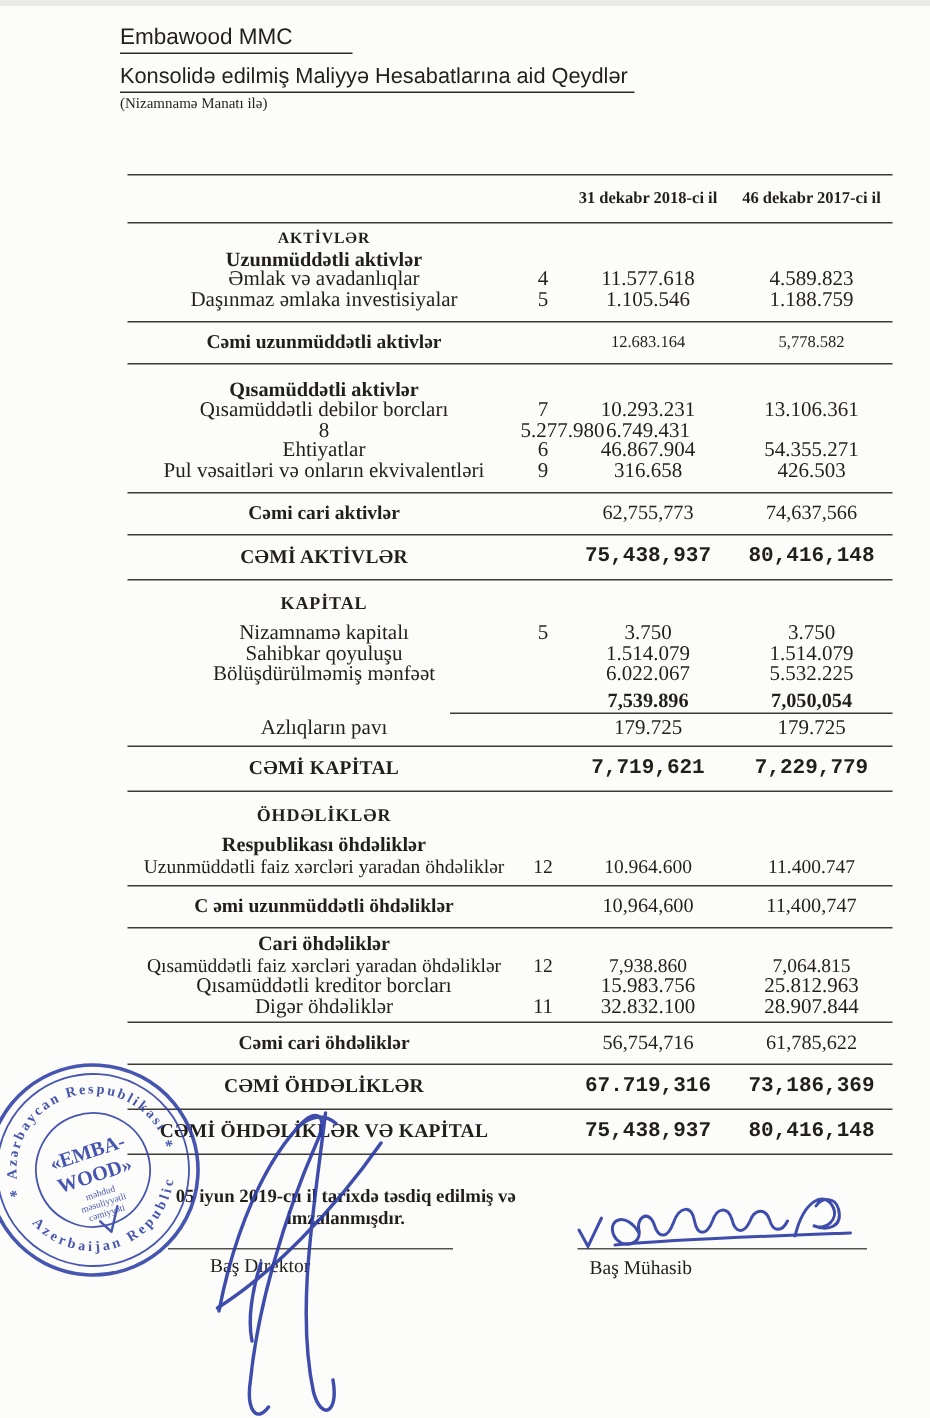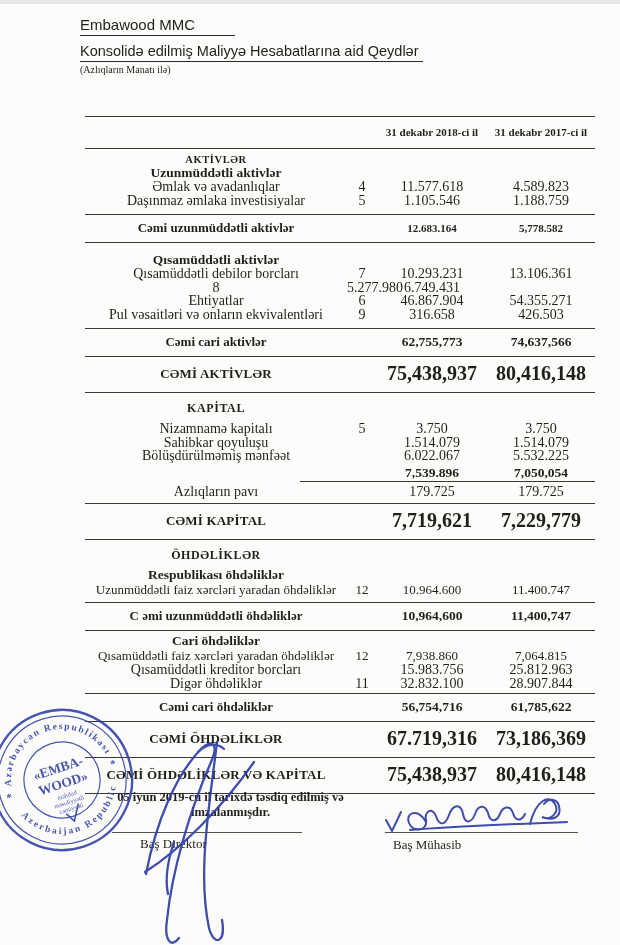--- a/index.html
+++ b/index.html
@@ -27,25 +27,25 @@
   .row{display:grid;grid-template-columns:262px 30px 110px 108px;align-items:center;}
   .c{text-align:center;}
   .r-dates{padding:9px 0 10px;}
   .r-dates .c{font-weight:bold;font-size:11px;white-space:nowrap;}
   .r-section .c-label{font-weight:bold;font-size:10.5px;letter-spacing:.6px;padding-top:5px;}
   .r-subhead .c-label{font-weight:bold;font-size:13.5px;line-height:15px;}
   .r-item{font-size:14px;line-height:13.5px;}
   .r-item2{font-size:13px;line-height:13px;padding:1px 0;}
   .r-total{padding:5px 0 6px;}
   .r-total .c-label{font-weight:bold;font-size:13px;line-height:16px;}
-  .r-total .c-v{font-weight:bold;font-size:13.5px;}
+  .r-total .c-v{font-weight:normal;font-size:13.5px;}
   .r-total.small-nums .c-v{font-size:11px;}
   .r-grand{padding:5px 0 7px;}
   .r-grand .c-label{font-weight:bold;font-size:13px;letter-spacing:.2px;line-height:17px;}
-  .r-grand .c-v{font-weight:bold;font-size:20px;}
+  .r-grand .c-v{font-weight:bold;font-size:14px;font-family:Liberation Mono, monospace;}
   .r-subtotal{padding-top:2px;}
   .r-subtotal .c-v{font-weight:bold;font-size:13.5px;line-height:16px;}
   .pb7{padding-bottom:7px;} .pb6{padding-bottom:6px;} .pb4{padding-bottom:4px;} .pb3{padding-bottom:3px;}
   .pt9{padding-top:9px;} .pt2{padding-top:2px;}
   .azliq{padding:3px 0 5px;}
   
   .approval{position:absolute;left:98px;top:786px;width:265px;font-size:12.5px;font-weight:bold;line-height:15px;text-align:center;}
   .sigline{position:absolute;border-top:1.3px solid #55524d;height:0;}
   .sig-dir-line{left:112px;top:828px;width:190px;}
   .sig-acc-line{left:385px;top:828px;width:193px;}
@@ -64,31 +64,31 @@
   .st-star{font-size:11px;fill:currentColor;font-weight:bold;}
 </style>
 </head>
 <body>
 
 <div class="page">
 
   <div class="doc-header">
     <div><span class="company">Embawood MMC</span></div>
     <div><span class="subtitle">Konsolidə edilmiş Maliyyə Hesabatlarına aid Qeydlər</span></div>
-    <div class="currency-note">(Azlıqların Manatı ilə)</div>
+    <div class="currency-note">(Nizamnamə Manatı ilə)</div>
   </div>
 
   <div class="fin-table">
     <div class="rule"></div>
 
     <div class="row r-dates">
       <div class="c"></div>
         <div class="c"></div>
       <div class="c">31 dekabr 2018-ci il</div>
-      <div class="c">31 dekabr 2017-ci il</div>
+      <div class="c">46 dekabr 2017-ci il</div>
     </div>
 
     <div class="rule"></div>
 
     <div class="row r-section">
       <div class="c c-label">AKTİVLƏR</div>
         <div></div>
         <div></div>
         <div></div>
     </div>

